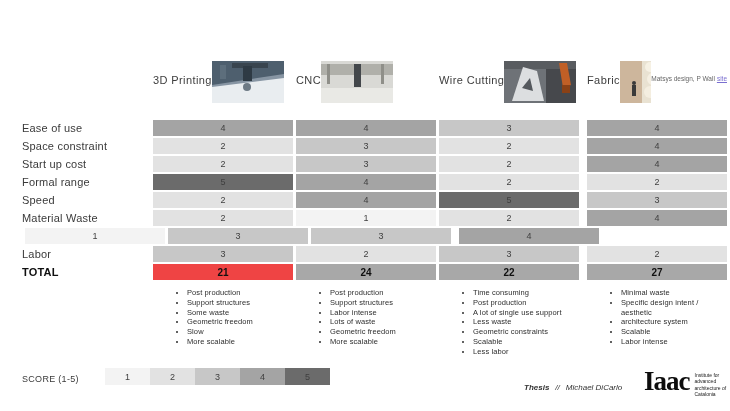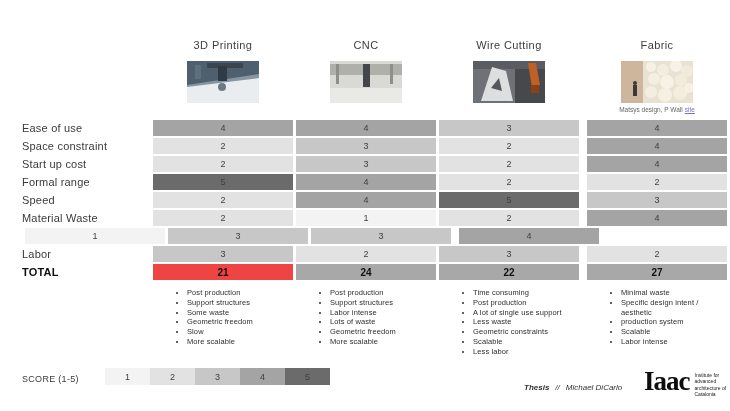--- a/index.html
+++ b/index.html
@@ -9,21 +9,21 @@
   
   .table{position:absolute;left:22px;top:34px;}
   .row{display:flex;align-items:stretch;}
   .label-cell{flex:0 0 128px;width:128px;font-size:11px;color:#3a3a3a;
               display:flex;align-items:center;letter-spacing:.2px;}
   .band{flex:0 0 140px;width:140px;margin-left:3px;display:flex;
         align-items:center;justify-content:center;}
   .band.fabric{margin-left:8px;}
 
   .header-row{height:86px;}
-  .hcell{flex-direction:column;justify-content:flex-start;background:transparent;}
+  .hcell{justify-content:flex-start;background:transparent;}
   .htitle{font-size:11px;color:#3d3d3d;letter-spacing:.4px;margin-top:5px;}
   .thumb{width:72px;height:42px;margin-top:10px;position:relative;overflow:hidden;
          background:#ddd;}
   .thumb svg{display:block;width:72px;height:42px;}
   .caption{font-size:6.5px;color:#666;margin-top:3px;white-space:nowrap;}
   .cap-link{color:#7a6fd0;text-decoration:underline;margin-left:2px;cursor:pointer;}
 
   .data-row{height:16px;margin-bottom:2px;}
   .cell{font-size:9px;color:#3f3f3f;}
   .total-row .label-cell{font-weight:bold;color:#101010;}
@@ -214,21 +214,21 @@
             <li>Less waste</li>
             <li>Geometric constraints</li>
             <li>Scalable</li>
             <li>Less labor</li>
           </ul>
         </div>
         <div class="band notes fabric">
           <ul>
             <li>Minimal waste</li>
             <li>Specific design intent / aesthetic</li>
-            <li>production system</li>
+            <li>architecture system</li>
             <li>Scalable</li>
             <li>Labor intense</li>
           </ul>
         </div>
       </div>
     </div>
 
   <div class="score-label">SCORE (1-5)</div>
   <div class="legend" id="legend">
       <div class="swatch" style="background: rgb(243, 243, 243);">1</div>

